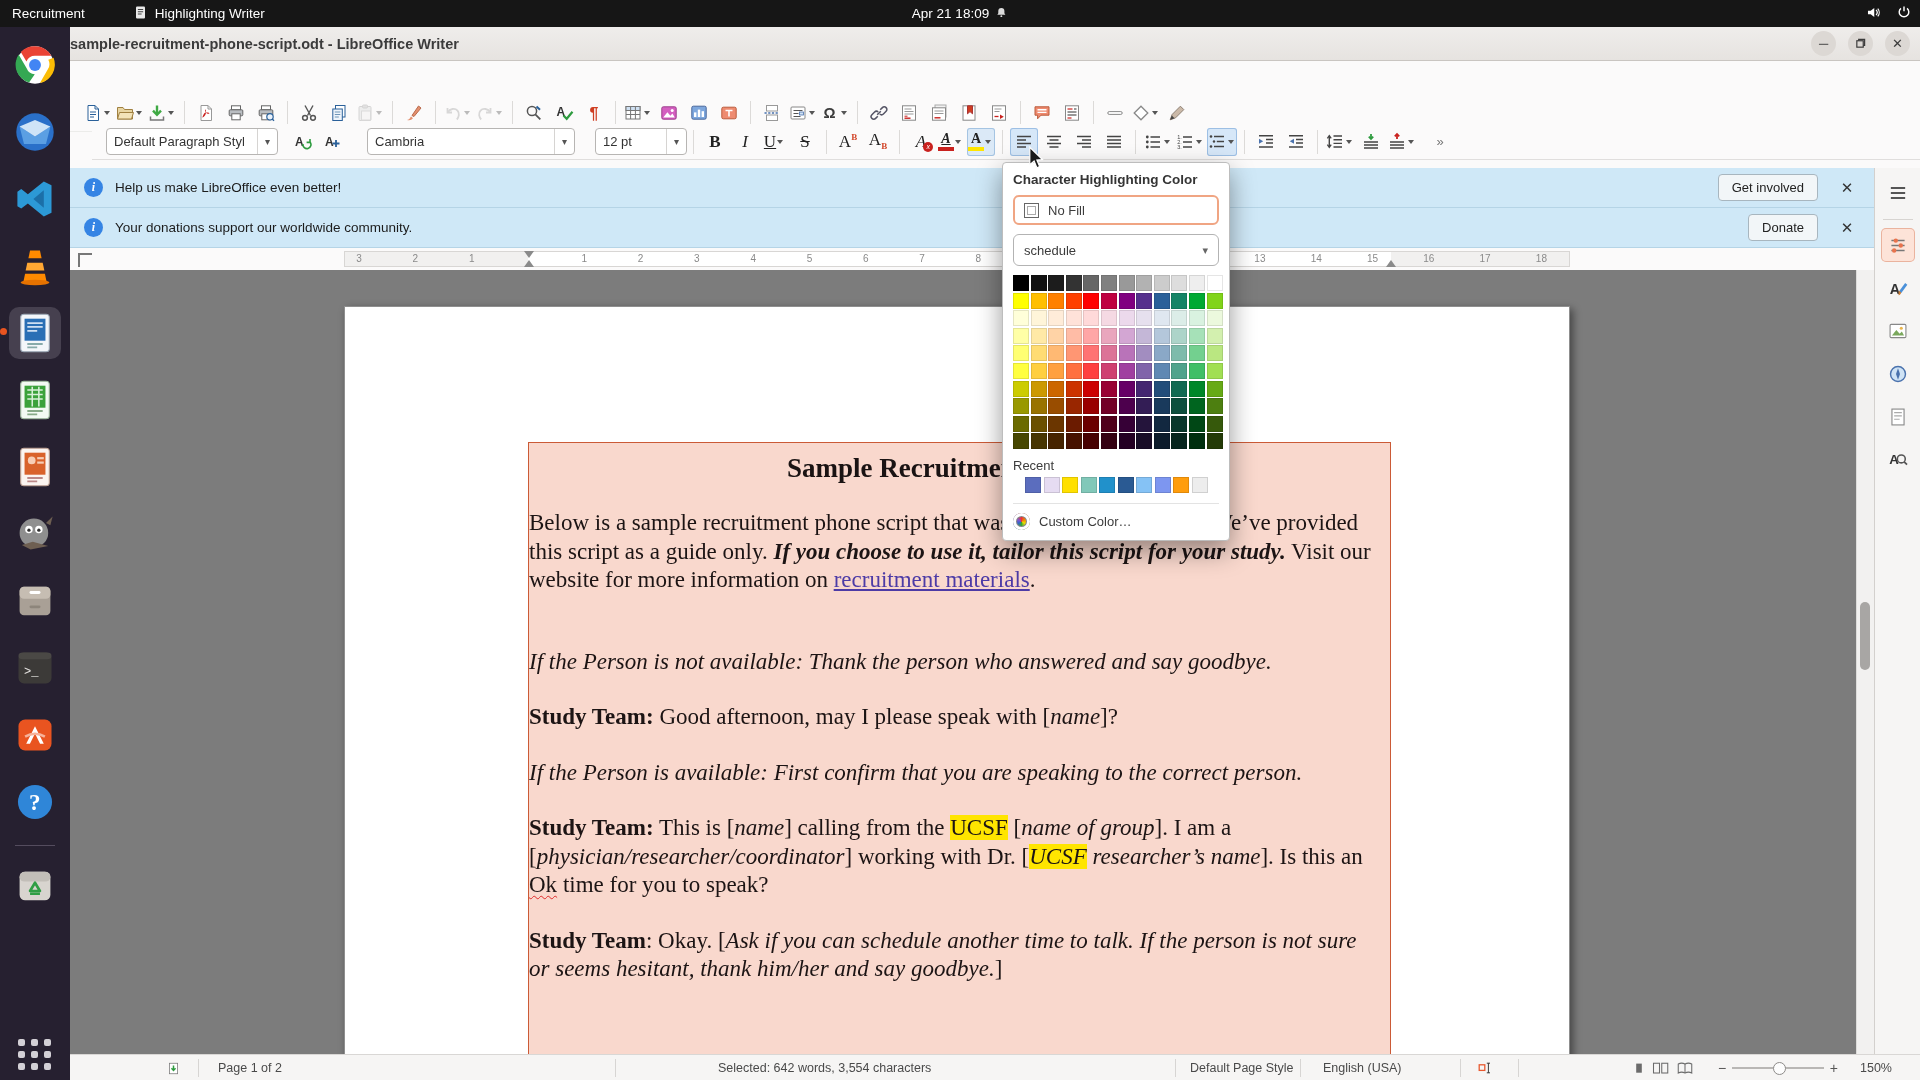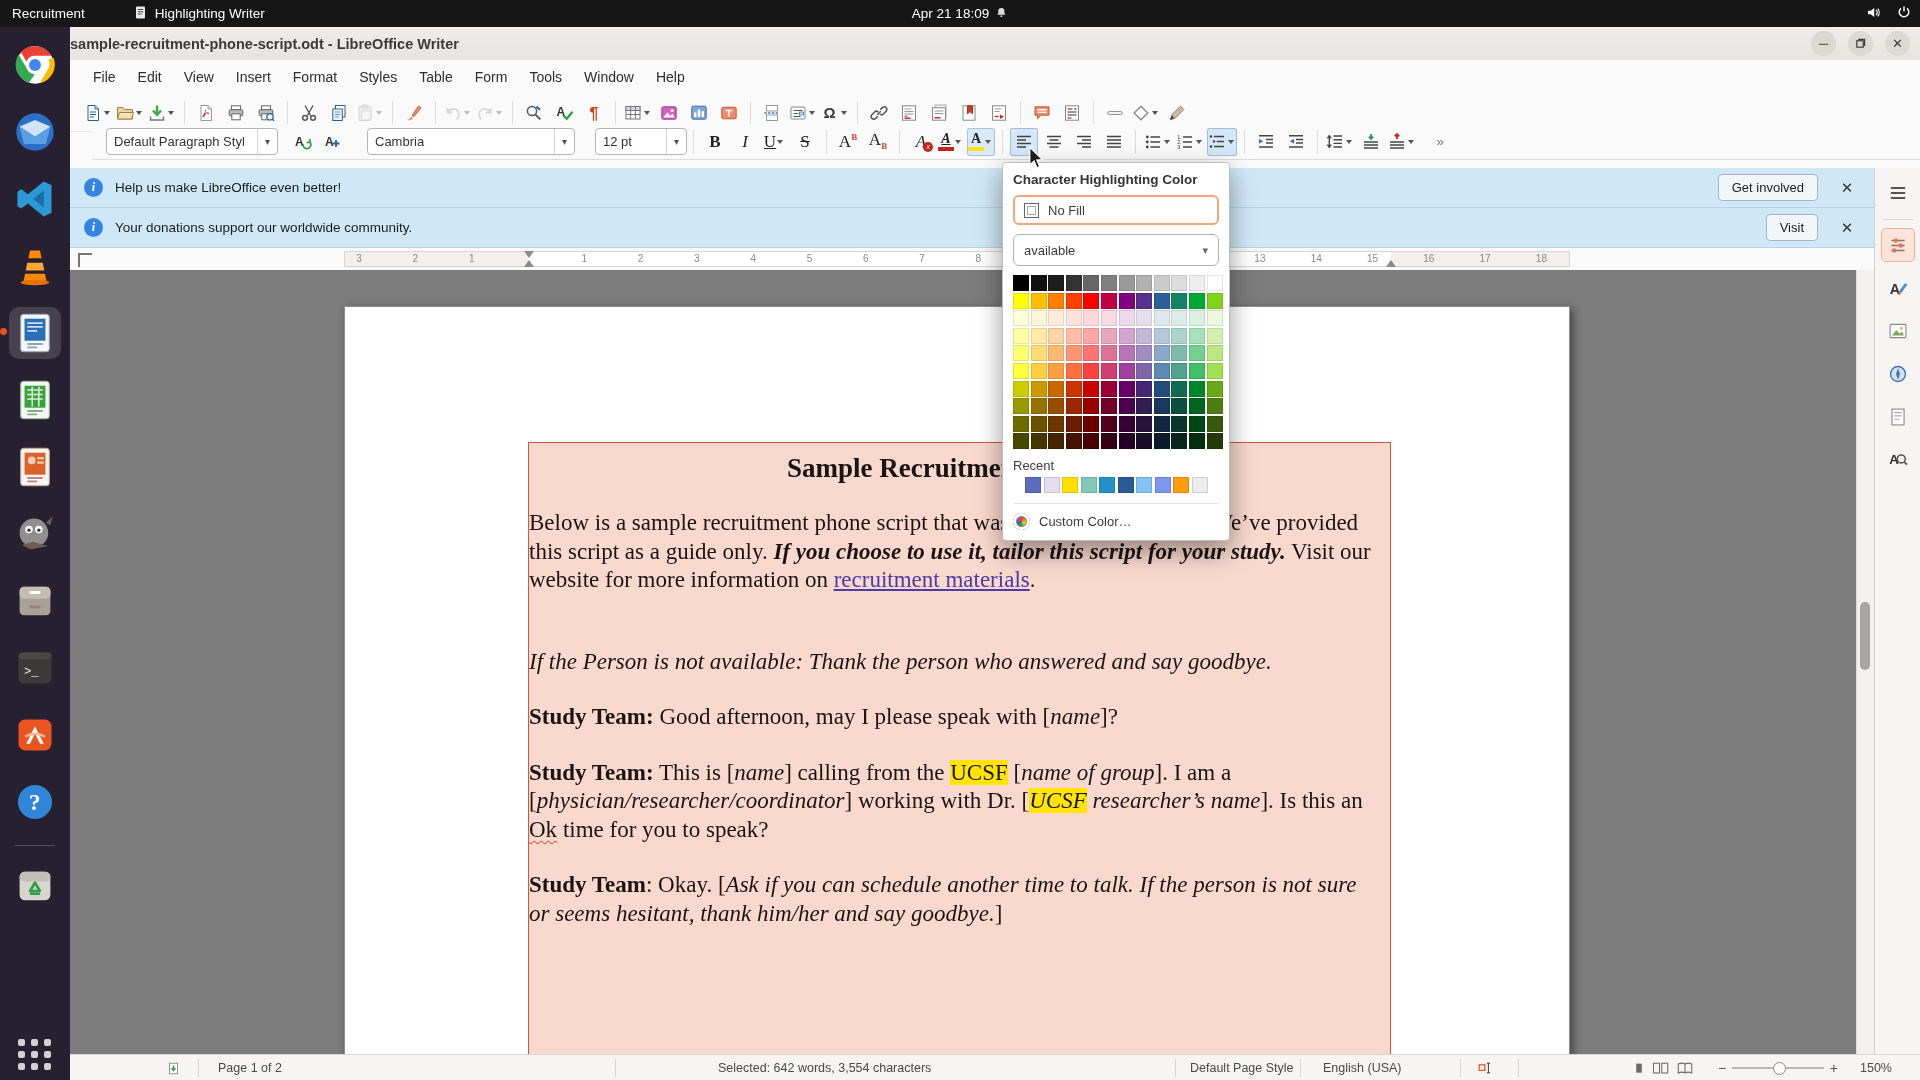--- a/index.html
+++ b/index.html
@@ -279,33 +279,20 @@
         <span class="wc">
             <svg width="11" height="11" viewBox="0 0 12 12">
               <rect x="2" y="3" width="7" height="7" fill="none" stroke="#3b3b3b" stroke-width="1.3"></rect>
               <path d="M4 3V1.5h6.5V8H9" fill="none" stroke="#3b3b3b" stroke-width="1.3"></path>
             </svg>
           </span>
         <span class="wc">✕</span>
       </div>
     </div>
 
-    <div id="menubar">
-        <span class="mitem">File</span>
-        <span class="mitem">Edit</span>
-        <span class="mitem">View</span>
-        <span class="mitem">Insert</span>
-        <span class="mitem">Format</span>
-        <span class="mitem">Styles</span>
-        <span class="mitem">Table</span>
-        <span class="mitem">Form</span>
-        <span class="mitem">Tools</span>
-        <span class="mitem">Window</span>
-        <span class="mitem">Help</span>
-      </div>
 
     <div id="tb1" class="toolbar">
         <span class="tb">
           <svg viewBox="0 0 20 20">
             <path d="M5 2.5h7l3.5 3.5v11.5H5z" fill="#fff" stroke="#2a6099"></path>
             <path d="M12 2.5V6h3.5" fill="none" stroke="#2a6099"></path>
             <path d="M7 9h6M7 11.5h6M7 14h4" stroke="#2a6099" stroke-width="1.1"></path>
           </svg>
           <span class="dar"></span>
         </span>
@@ -696,21 +683,21 @@
 
     <div class="ib" style="top:141px;">
       <span class="iico">i</span>
       <span>Help us make LibreOffice even better!</span>
       <span class="ibbtn">Get involved</span>
       <span class="ibx">✕</span>
     </div>
     <div class="ib" style="top:181px;">
       <span class="iico">i</span>
       <span>Your donations support our worldwide community.</span>
-      <span class="ibbtn">Visit</span>
+      <span class="ibbtn">Donate</span>
       <span class="ibx">✕</span>
     </div>
 
     <div id="ruler">
       <span id="tabsel"></span>
       <div id="rband">
           <div id="rtext"></div>
           <div id="rnums">
             <span class="rnum" style="left: 14.1px;">3</span>
             <span class="rnum" style="left: 70.4px;">2</span>
@@ -742,20 +729,21 @@
 
     <div id="docarea">
       <div id="page">
         <div id="block" style="background: rgb(249, 216, 205); border-color: rgb(203, 90, 54);">
           <div id="doctitle">Sample Recruitment</div>
           <div id="docpars">
               <div class="para"><span>Below is a sample recruitment phone script that was used for a real study. We’ve provided this script as a guide only. </span><span class="seg-bi">If you choose to use it, tailor this script for your study.</span><span> Visit our website for more information on </span><span class="seg-link">recruitment materials</span><span>.</span></div>
               <div class="emptyline"></div>
               <div class="para"><span class="seg-i">If the Person is not available: Thank the person who answered and say goodbye.</span></div>
               <div class="para"><span class="seg-b">Study Team:</span><span> Good afternoon, may I please speak with [</span><span class="seg-i">name</span><span>]?</span></div>
+              <div class="para"><span class="seg-i">If the Person is available: First confirm that you are speaking to the correct person.</span></div>
               <div class="para"><span class="seg-b">Study Team:</span><span> This is [</span><span class="seg-i">name</span><span>] calling from the </span><span class="seg-hl">UCSF</span><span> [</span><span class="seg-i">name of group</span><span>]. I am a [</span><span class="seg-i">physician/researcher/coordinator</span><span>] working with Dr. [</span><span class="seg-ihl">UCSF</span><span class="seg-i"> researcher’s name</span><span>]. Is this an </span><span class="seg-sp">Ok</span><span> time for you to speak?</span></div>
               <div class="para"><span class="seg-b">Study Team</span><span>: Okay. [</span><span class="seg-i">Ask if you can schedule another time to talk. If the person is not sure or seems hesitant, thank him/her and say goodbye.</span><span>]</span></div>
             </div>
         </div>
       </div>
       <div id="vscroll">
           <div id="vthumb"></div>
         </div>
     </div>
 
@@ -860,21 +848,21 @@
     </div>
   </div>
 
   <div id="popup">
     <h4>Character Highlighting Color</h4>
     <div id="nofill">
       <span id="nficon"></span>
       <span>No Fill</span>
     </div>
     <div id="palsel">
-      <span>available</span>
+      <span>schedule</span>
       <span style="color:#666;font-size:11px;">▾</span>
     </div>
     <div id="grid">
         <span class="cell" title="#000000" style="background: rgb(0, 0, 0);"></span>
         <span class="cell" title="#111111" style="background: rgb(17, 17, 17);"></span>
         <span class="cell" title="#1c1c1c" style="background: rgb(28, 28, 28);"></span>
         <span class="cell" title="#333333" style="background: rgb(51, 51, 51);"></span>
         <span class="cell" title="#666666" style="background: rgb(102, 102, 102);"></span>
         <span class="cell" title="#808080" style="background: rgb(128, 128, 128);"></span>
         <span class="cell" title="#999999" style="background: rgb(153, 153, 153);"></span>

